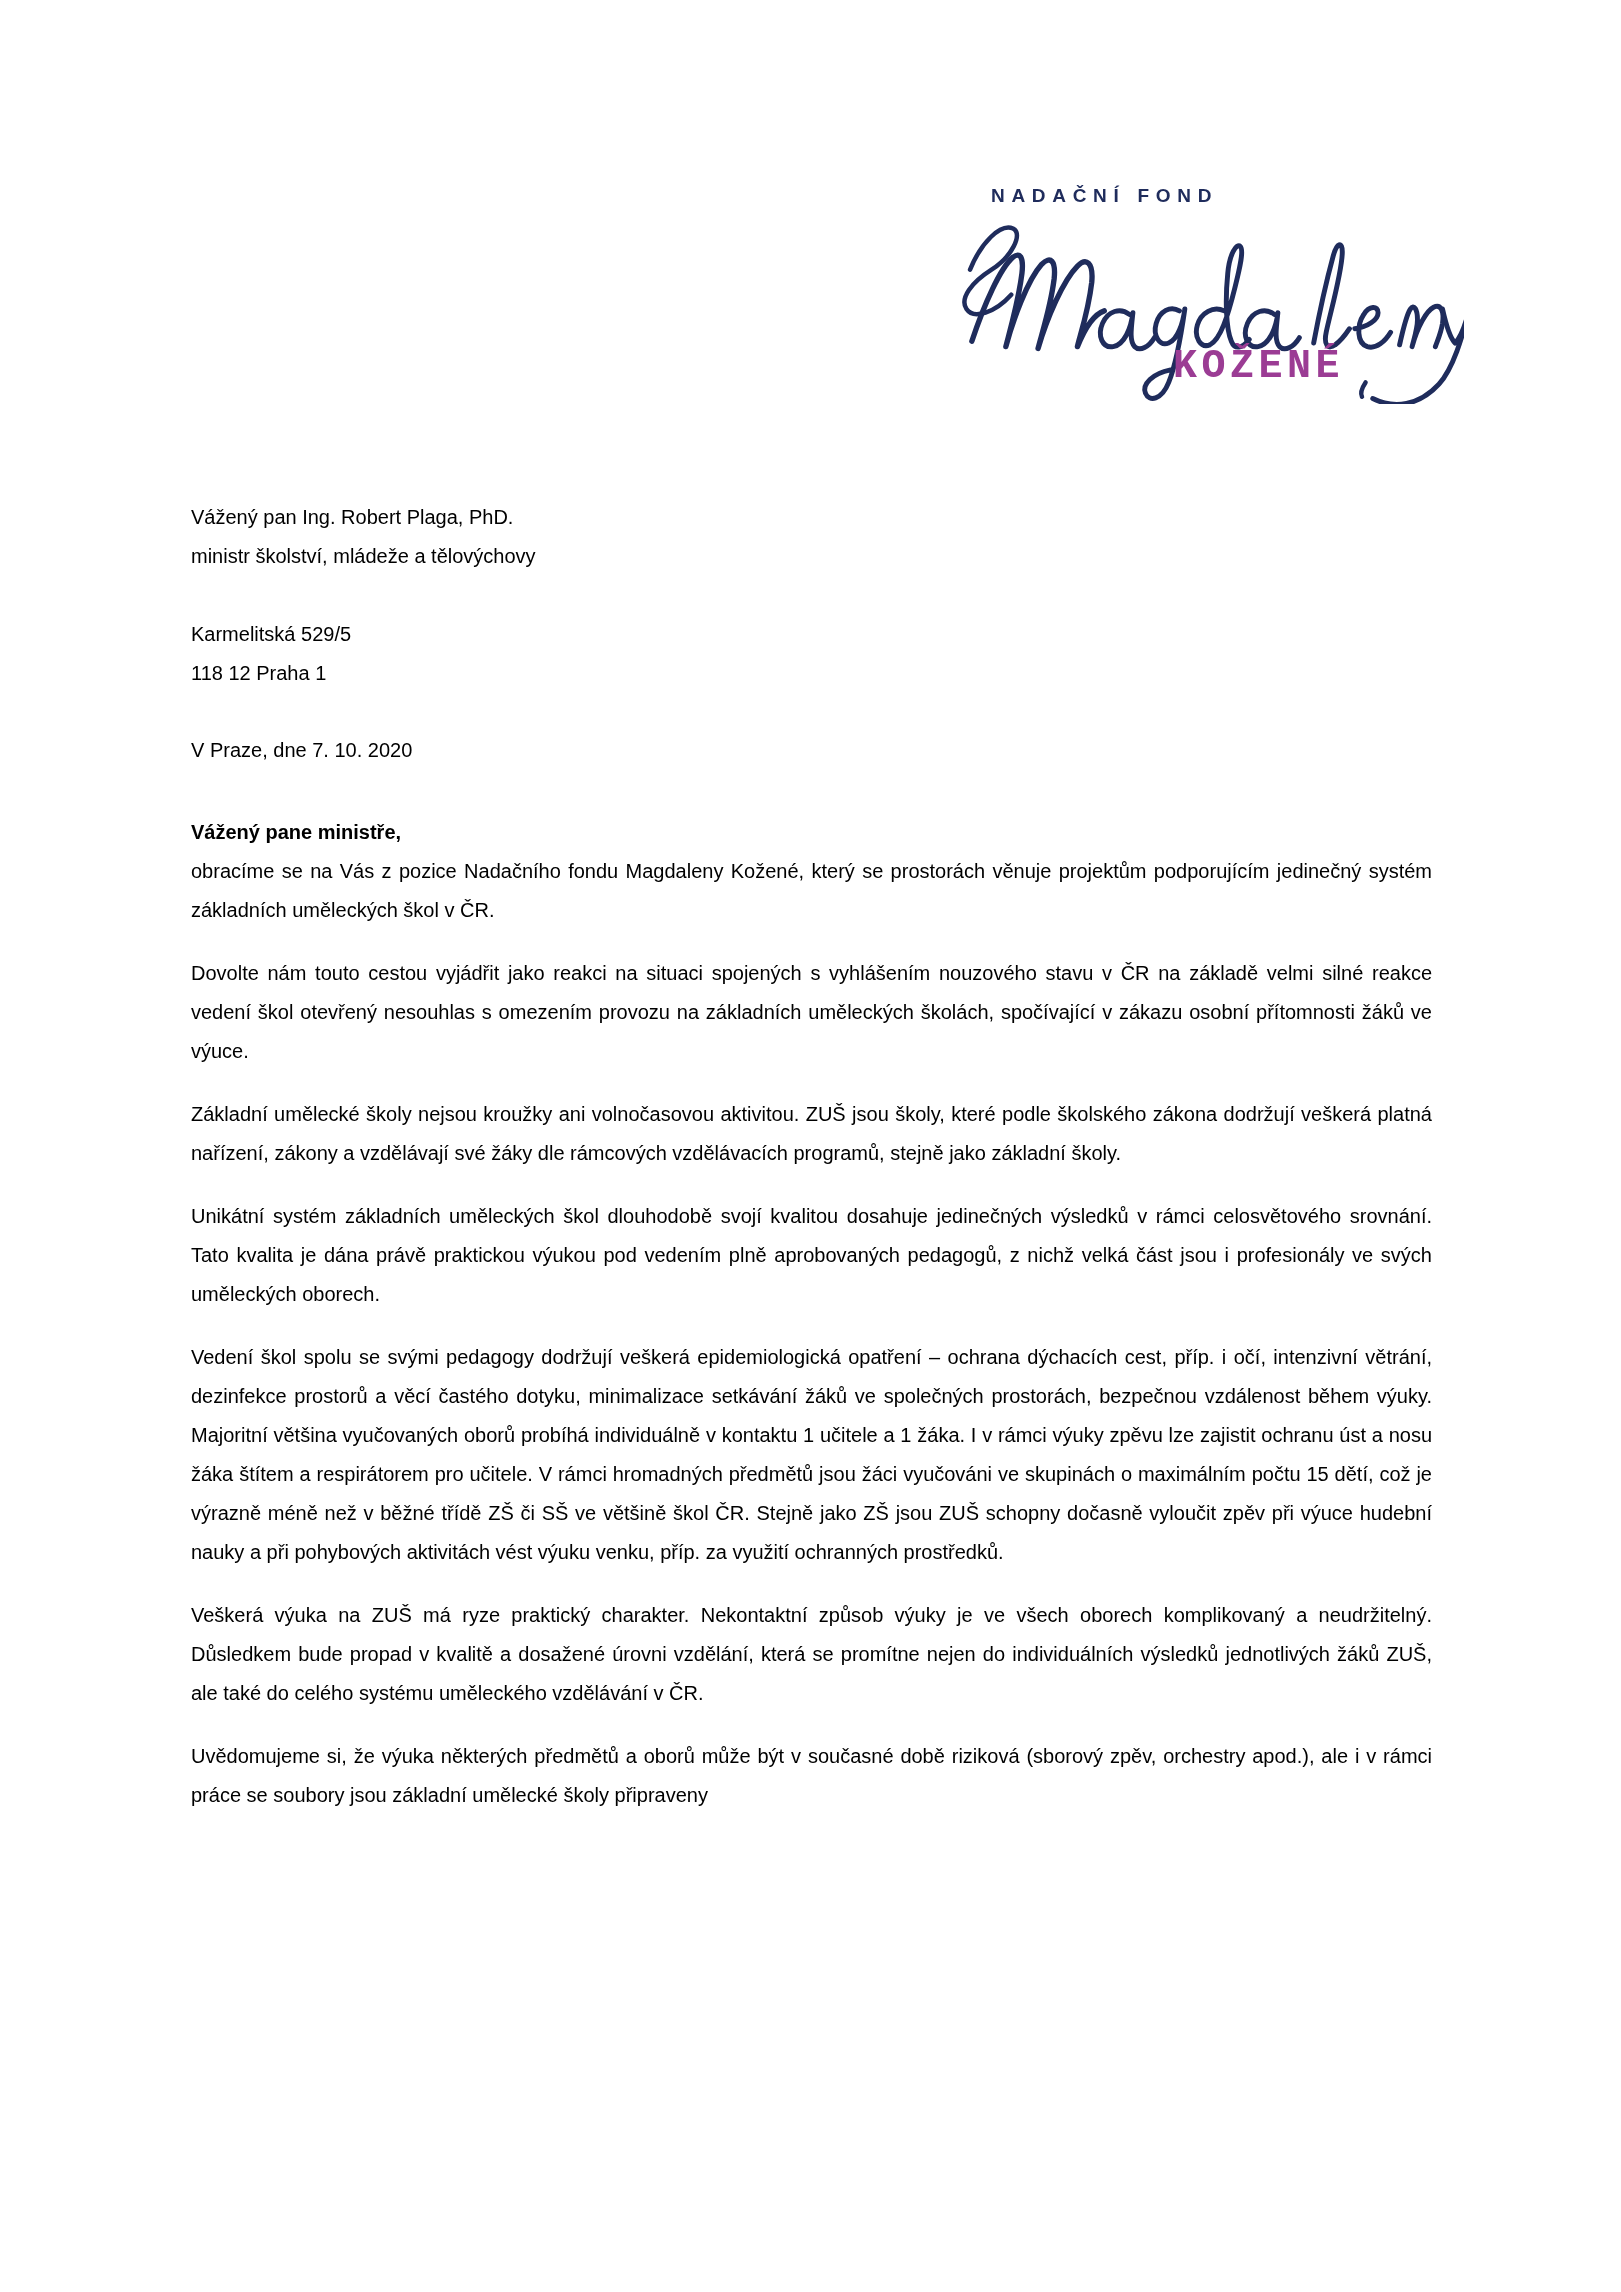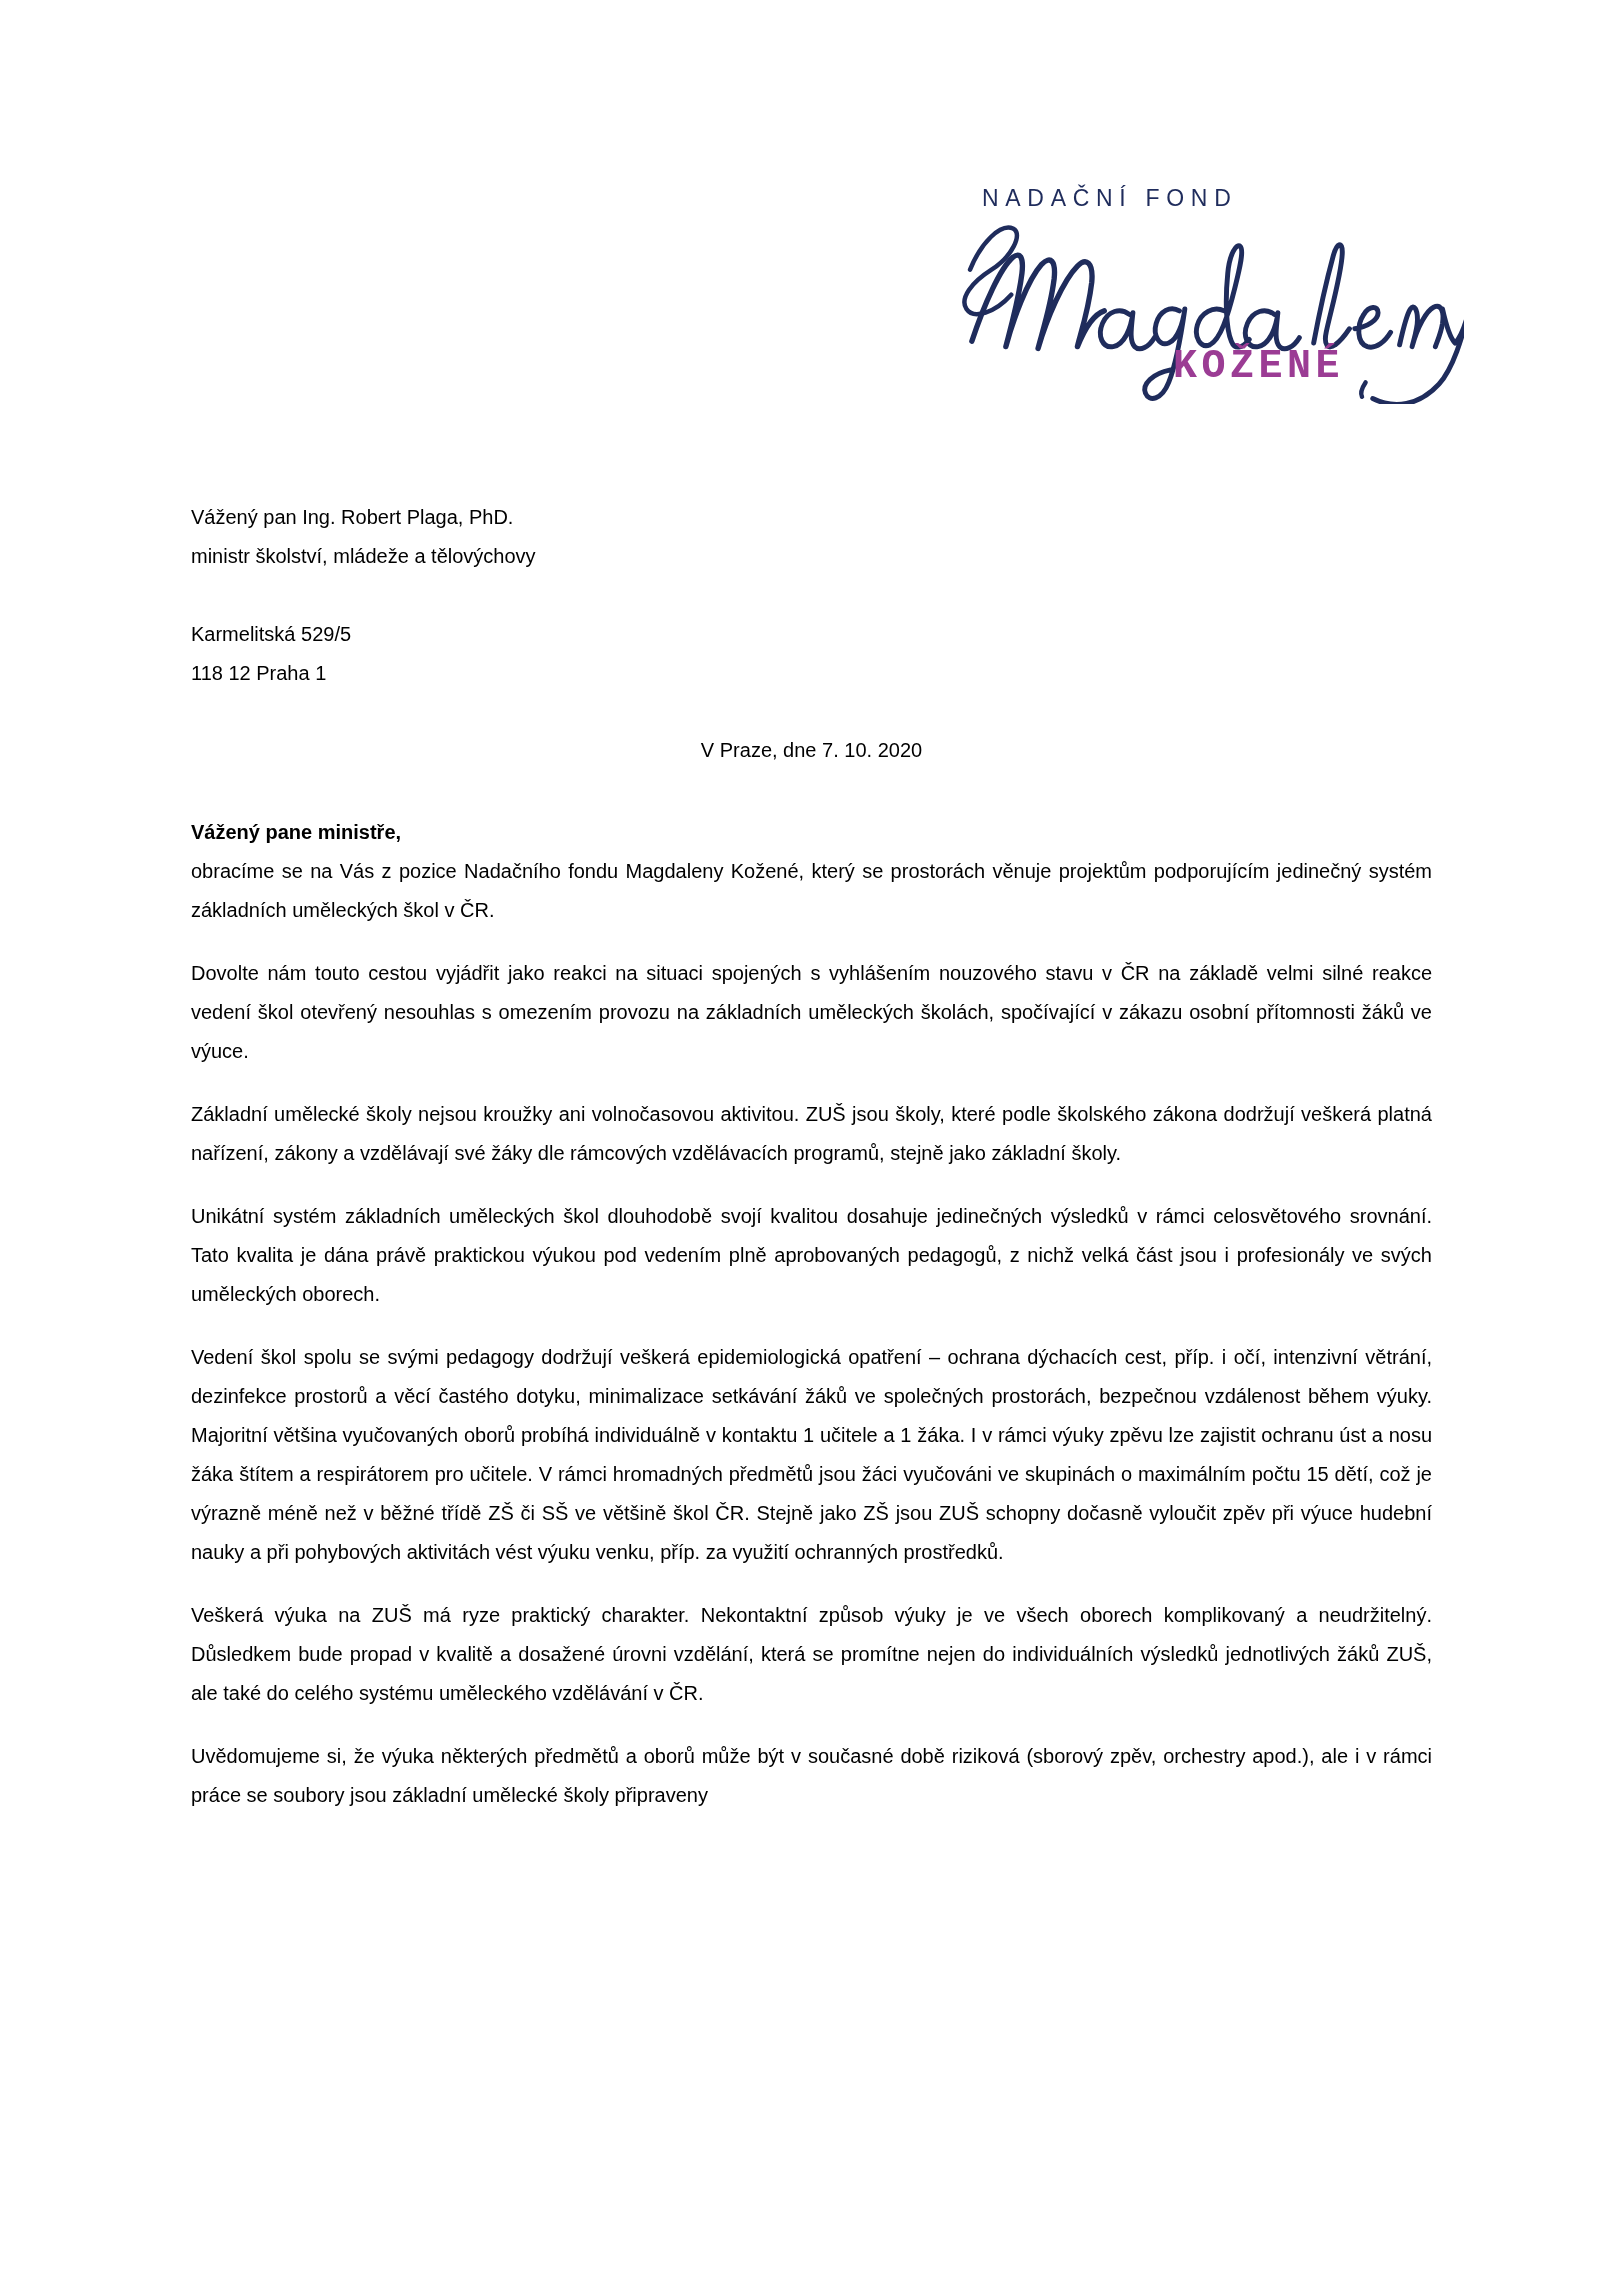--- a/index.html
+++ b/index.html
@@ -25,25 +25,25 @@
   
   .logo-block {
     position: absolute;
     left: 913px;
     top: 176px;
     width: 573px;
     height: 260px;
   }
   .logo-kicker {
     position: absolute;
-    left: 69px;
+    left: 78px;
     top: 9px;
     font-family: "Liberation Sans", "DejaVu Sans", sans-serif;
-    font-size: 23px;
-    font-weight: 400;
+    font-size: 19px;
+    font-weight: 700;
     letter-spacing: 6.7px;
     color: #1f2c5c;
     white-space: nowrap;
   }
   .logo-script {
     position: absolute;
     left: 32px;
     top: 21.5px;
     width: 519px;
     height: 206px;
@@ -74,21 +74,21 @@
   .date-line {
     font-size: 20px;
     line-height: 39px;
     color: #000000;
   }
   .addr-block { margin: 0 0 0 0; }
   .addr-line { white-space: nowrap; }
   .addr-gap { height: 39px; }
 
   .date-line {
-    text-align: center;
+    text-align: left;
     margin-top: 38px;
   }
 
   .salutation {
     font-weight: 700;
     margin-top: 43px;
   }
 
   .body-par {
     text-align: justify;

